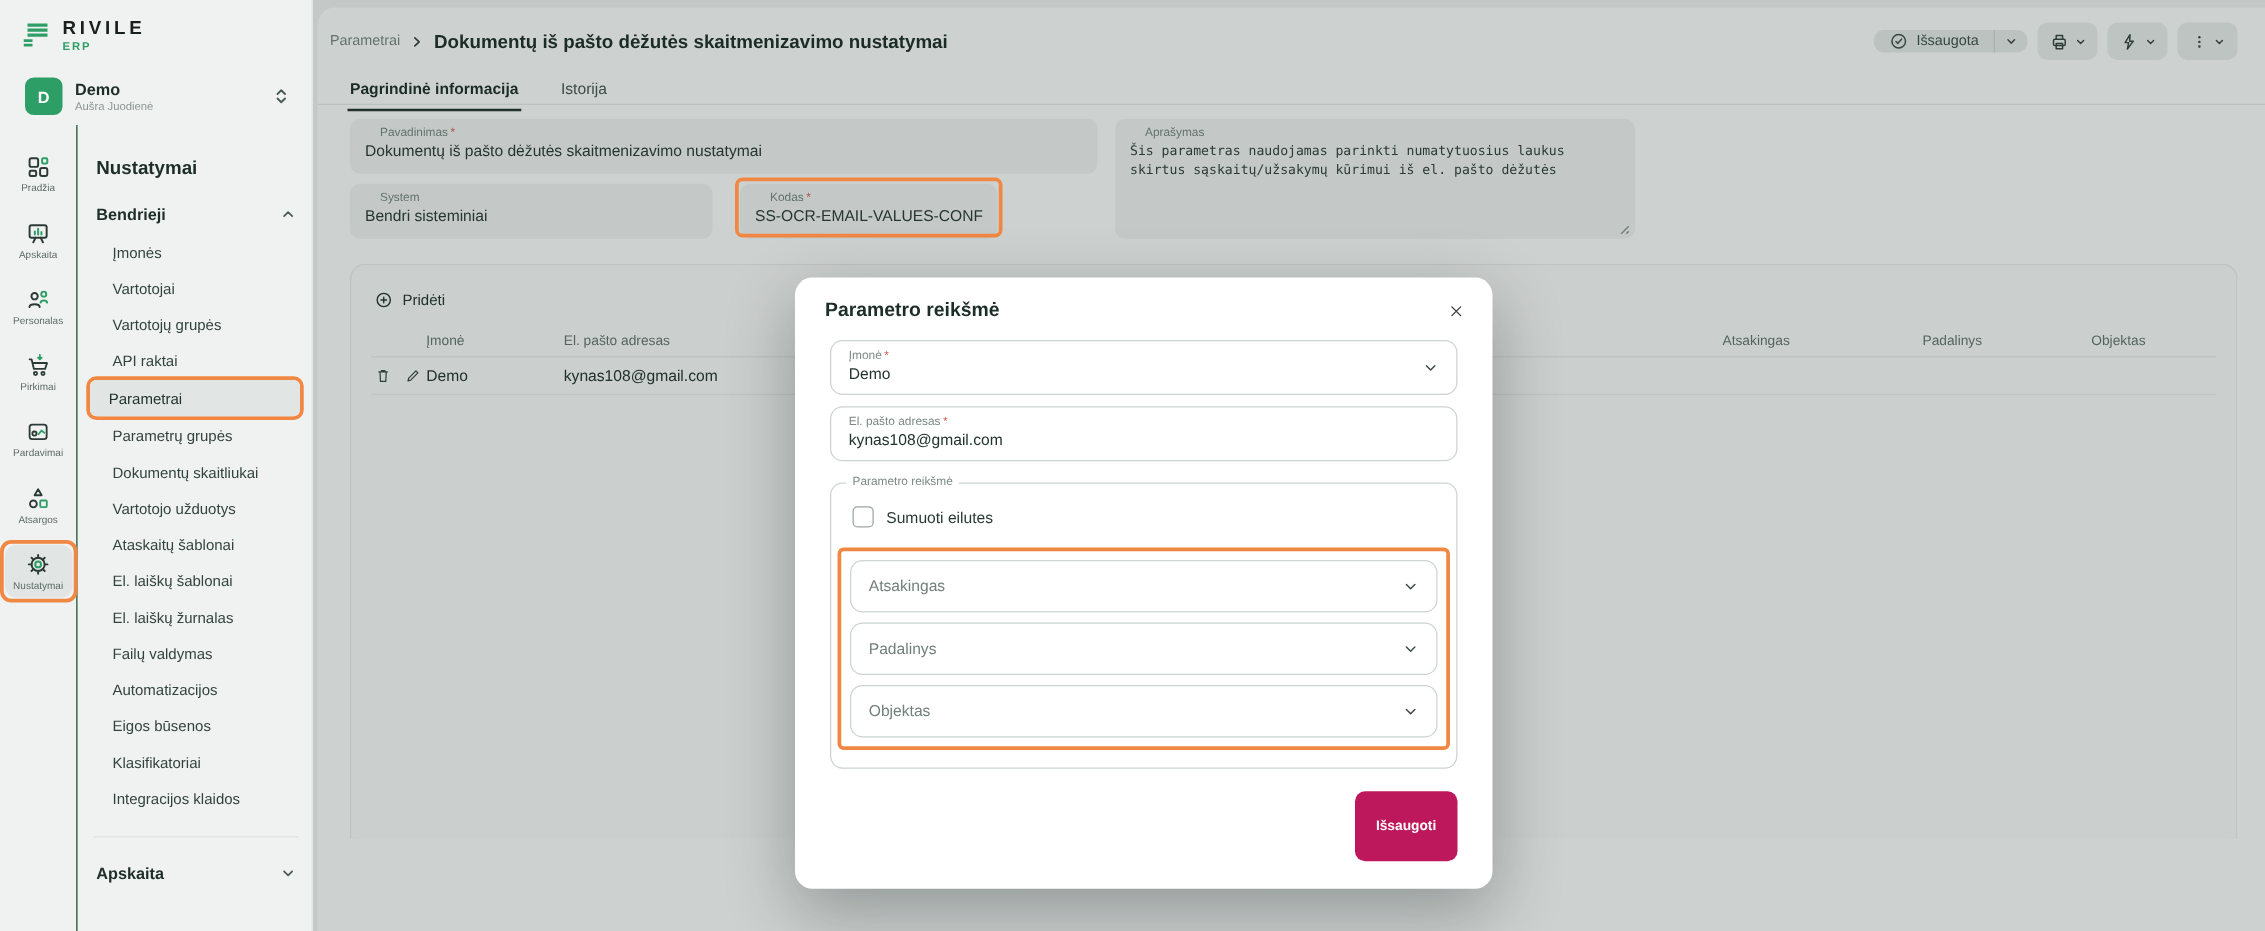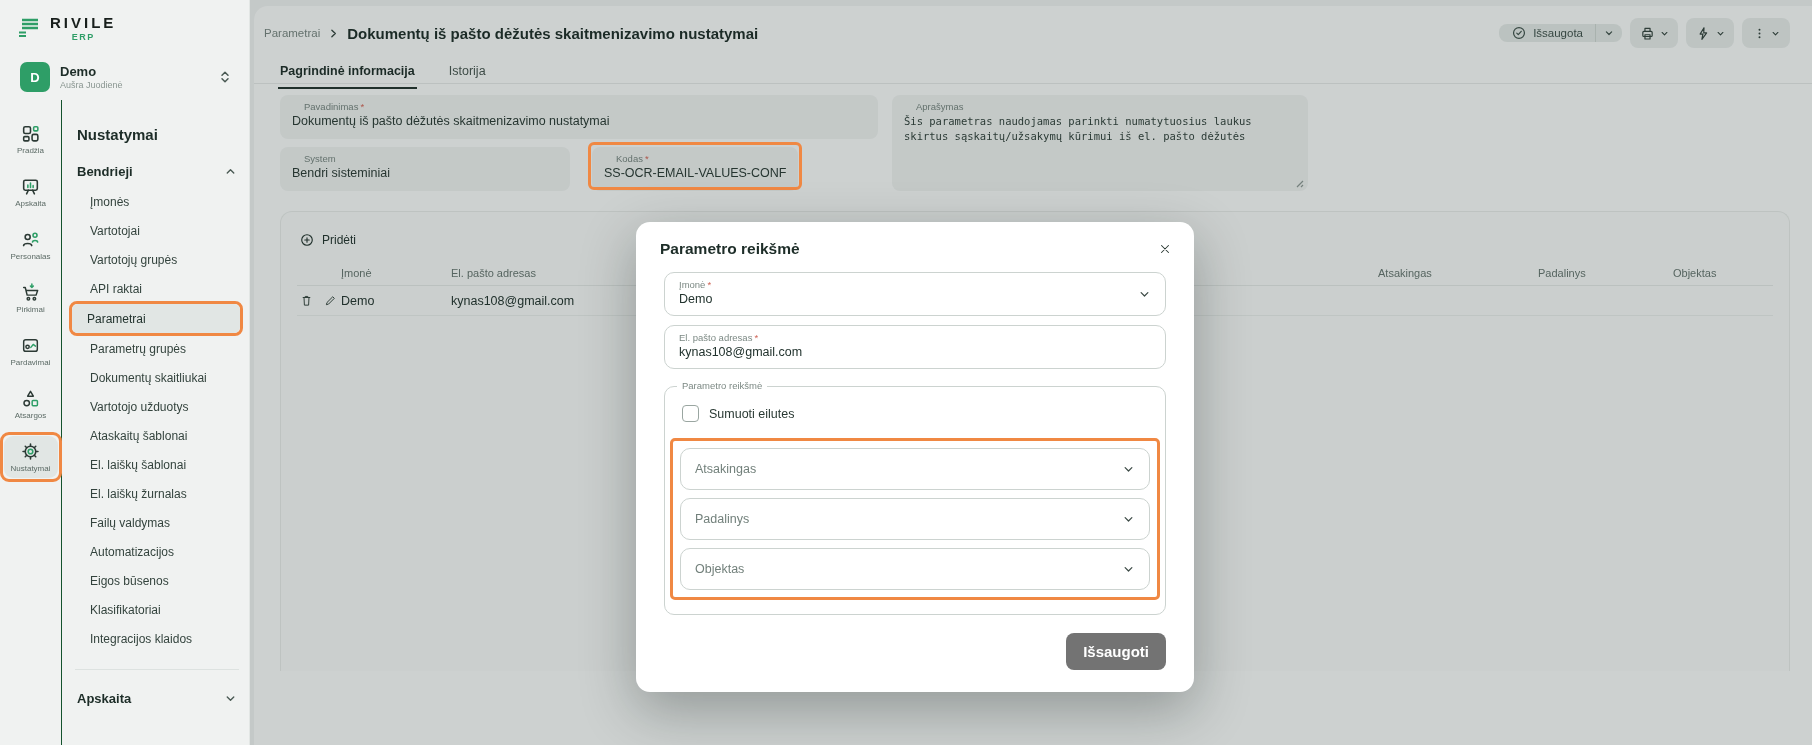--- a/index.html
+++ b/index.html
@@ -3,21 +3,21 @@
 <meta charset="utf-8">
 <style>
   * { margin:0; padding:0; box-sizing:border-box; }
   html,body { width:1812px; height:745px; overflow:hidden; }
   body { font-family:"Liberation Sans", sans-serif; background:#e9edec; color:#22332e; }
 
   .app { display:flex; width:1812px; height:745px; }
 
   
   .sidebar { width:250px; min-width:250px; background:#f0f2f1; border-right:1px solid #e2e6e4; display:flex; flex-direction:column; z-index:20; }
-  .logo-row { display:flex; align-items:center; gap:8px; padding:14px 14px 6px 16px; cursor:pointer;text-align:center; }
+  .logo-row { display:flex; align-items:center; gap:8px; padding:14px 14px 6px 16px; cursor:pointer; }
   .logo-text .brand { font-size:15px; font-weight:bold; letter-spacing:3px; color:#181f1c; }
   .logo-text .brand-sub { font-size:9px; font-weight:bold; letter-spacing:1.5px; color:#2E9E67; margin-top:1px; }
   .company { display:flex; align-items:center; gap:10px; margin:10px 10px 4px 14px; padding:4px 6px; border-radius:8px; cursor:pointer; }
   .avatar { width:30px; height:30px; border-radius:7px; background:#2E9E67; color:#fff; font-size:13px; font-weight:bold; display:flex; align-items:center; justify-content:center; }
   .company-text { flex:1; }
   .company-name { font-size:13px; font-weight:bold; color:#1d2d28; }
   .company-user { font-size:9px; color:#8a9691; margin-top:1px; }
 
   .sidebar-body { display:flex; flex:1; min-height:0; }
   .rail { width:62px; min-width:62px; border-right:1px solid #14532d; display:flex; flex-direction:column; align-items:center; padding-top:18px; gap:11px; }
@@ -97,21 +97,21 @@
   .check-row { display:flex; align-items:center; gap:10px; margin:2px 0 16px 3px; cursor:pointer; }
   .checkbox { width:17px; height:17px; border:1.5px solid #9aa6a1; border-radius:4px; background:#fff; }
   .check-label { font-size:12.5px; color:#2a3a34; }
   .mselect { position:relative; border:1px solid #ccd3d0; border-radius:10px; height:42px; display:flex; align-items:center; padding:0 40px 0 14px; cursor:pointer; background:#fff; }
   .mselect .ph { font-size:12.5px; color:#72807b; }
   .mselect .sel-caret { position:absolute; right:13px; top:13px; }
   .annot-selects { border-radius:5px; margin:9px -9px 0; padding:7px; }
   .annot-selects .mselect { margin-bottom:8px; }
   .annot-selects .mselect:last-child { margin-bottom:0; }
   .modal-foot { padding:18px 28px 22px; display:flex; justify-content:flex-end; }
-  .save-btn { background:#737373; color:#fff; border:none; border-radius:8px; padding:10px 17px; font-size:15px; font-weight:bold; cursor:pointer; font-family:inherit; }
+  .save-btn { background:#be185d; color:#fff; border:none; border-radius:8px; padding:22px 17px; font-size:11px; font-weight:bold; cursor:pointer; font-family:inherit; }
 
   svg { display:block; }
 </style>
 </head>
 <body>
 
 <div class="app">
 
   <aside class="sidebar">
 

